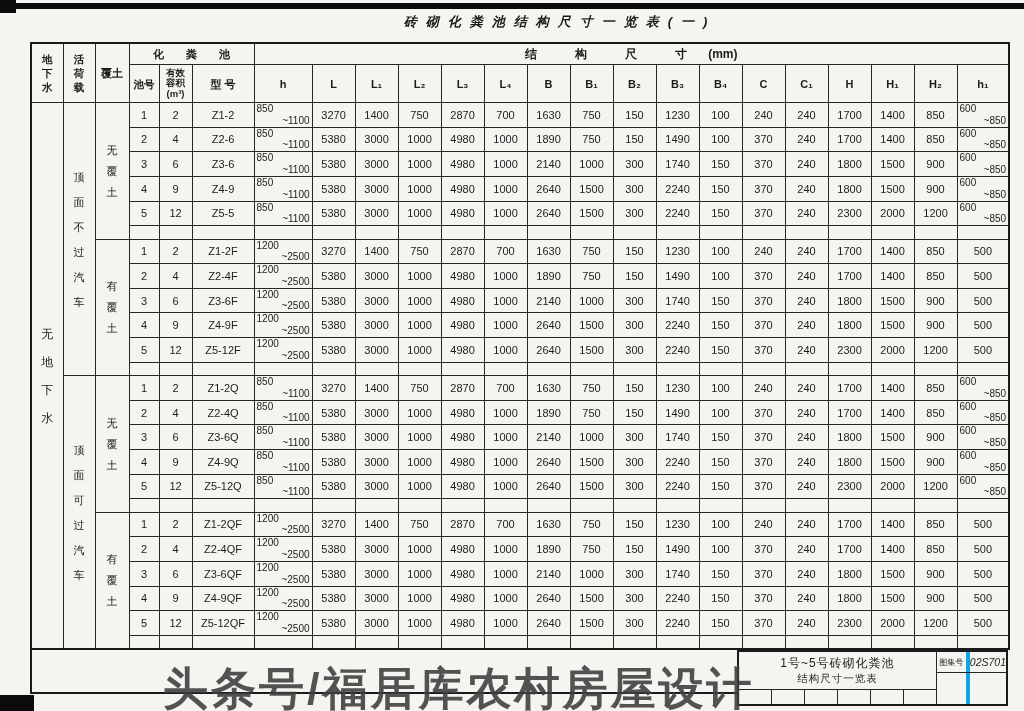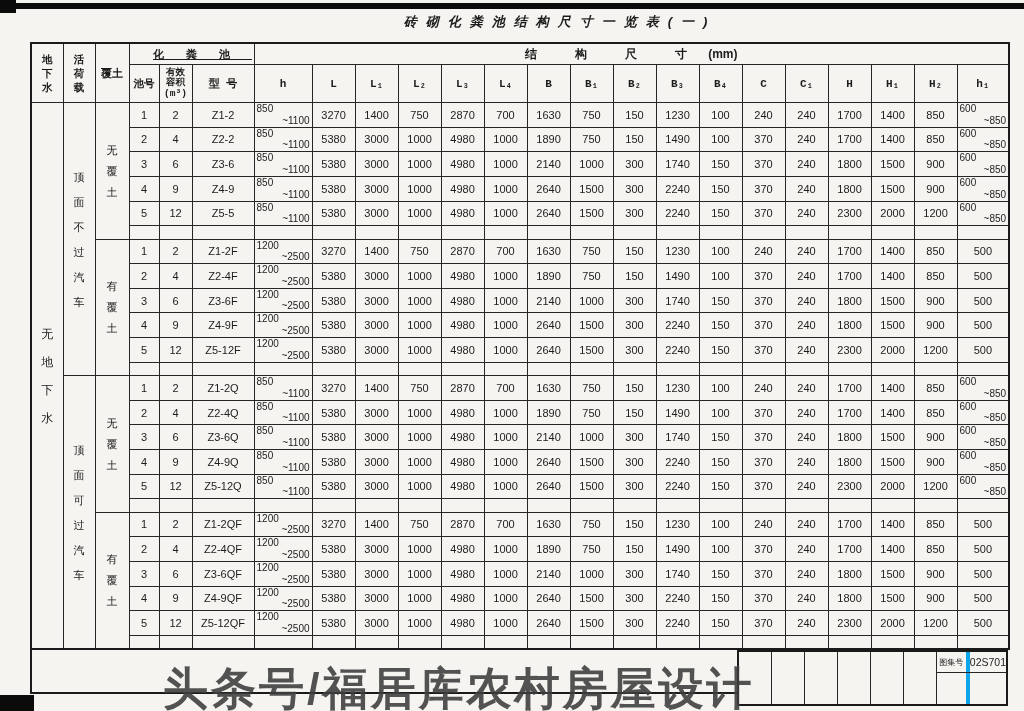--- a/index.html
+++ b/index.html
@@ -8,22 +8,22 @@
   .artifact{position:absolute;background:#0b0b0b;}
   #sheet-title{position:absolute;left:300px;top:13px;width:520px;text-align:center;
        font-size:13px;font-weight:bold;letter-spacing:9px;white-space:nowrap;font-style:italic;}
   #main-table{position:absolute;left:30px;top:42px;width:978px;height:608px;
        border-collapse:collapse;table-layout:fixed;background:#f5f4f0;}
   #main-table th,#main-table td{border:1px solid #262626;padding:0;text-align:center;
        vertical-align:middle;font-size:11px;line-height:12px;overflow:hidden;}
   #main-table{border:2px solid #1a1a1a;}
   tr.colrow th{border-bottom:2px solid #1a1a1a;}
   tr.grouprow th{height:20px;font-size:11px;}
-  tr.colrow th{height:37px;font-size:12px;font-family:Liberation Mono, monospace;}
-  th.sp-wide{letter-spacing:22px;text-indent:22px;text-decoration:underline;}
+  tr.colrow th{height:37px;font-size:12px;}
+  th.sp-wide{letter-spacing:22px;text-indent:22px;}
   .dims-label{letter-spacing:38px;text-indent:38px;font-size:12px;}
   .dims-unit{letter-spacing:0;font-size:12px;margin-left:-20px;}
   .vchars{display:flex;flex-direction:column;align-items:center;justify-content:center;height:100%;}
   .vchars span{display:block;}
   td.gw-cell .vchars{gap:16px;font-size:12px;}
   td.load-cell .vchars{gap:13px;font-size:11px;}
   td.cover-cell .vchars{gap:9px;font-size:11px;}
   th .vchars{gap:2px;font-size:10.5px;}
   .vol-lines{font-size:9.5px;line-height:10.5px;}
   .hcell{display:flex;flex-direction:column;justify-content:space-between;height:100%;
@@ -44,21 +44,21 @@
   #tb-name .l1{font-size:12px;letter-spacing:1px;}
   #tb-name .l2{font-size:10.5px;letter-spacing:1px;}
   #tb-sigs{flex:1;display:flex;}
   #tb-sigs div{flex:1;border-right:1px solid #262626;}
   #tb-right{flex:1;display:flex;flex-direction:column;border-left:1px solid #262626;box-sizing:border-box;}
   .tb-r-row{display:flex;box-sizing:border-box;}
   .tb-r-row:first-child{height:21px;border-bottom:1px solid #262626;}
   .tb-r-row:last-child{flex:1;}
   .tb-r-lab{width:29px;border-right:4px solid #0ea5e9;font-size:8px;display:flex;
        align-items:center;justify-content:center;line-height:9px;}
-  .tb-r-val{flex:1;display:flex;align-items:center;justify-content:center;font-size:10.5px;}
+  .tb-r-val{flex:1;display:flex;align-items:center;justify-content:center;font-size:10.5px;font-style:italic;}
   #frame-bottom{position:absolute;left:30px;top:692px;width:709px;height:2px;background:#1a1a1a;}
   #frame-left{position:absolute;left:30px;top:648px;width:2px;height:46px;background:#1a1a1a;}
   #watermark{position:absolute;left:163px;top:659px;font-size:45px;font-weight:bold;
        letter-spacing:3px;white-space:nowrap;color:rgba(45,45,45,0.82);z-index:5;
        text-shadow:0 0 1px rgba(255,255,255,0.4);}
 </style>
 </head>
 <body>
 
 <div class="artifact" style="left:0;top:3px;width:1024px;height:6px;"></div>
@@ -200,21 +200,21 @@
         <td>
           <div class="hcell">
             <span class="top">600</span>
             <span class="bot">~850</span>
           </div>
         </td>
       </tr>
       <tr class="data-row">
         <td>2</td>
         <td>4</td>
-        <td>Z2-2</td>
+        <td>Z2-6</td>
         <td>
           <div class="hcell">
             <span class="top">850</span>
             <span class="bot">~1100</span>
           </div>
         </td>
         <td>5380</td>
         <td>3000</td>
         <td>1000</td>
         <td>4980</td>
@@ -902,20 +902,24 @@
         <td></td>
       </tr>
     </tbody>
 </table>
 
 <div id="frame-left"></div>
 <div id="frame-bottom"></div>
 
 <div id="title-block">
   <div id="tb-left">
+    <div id="tb-name">
+      <span class="l1">1号~5号砖砌化粪池</span>
+      <span class="l2">结构尺寸一览表</span>
+    </div>
     <div id="tb-sigs">
       <div></div>
       <div></div>
       <div></div>
       <div></div>
       <div></div>
       <div style="border-right:none;"></div>
     </div>
   </div>
   <div id="tb-right">

